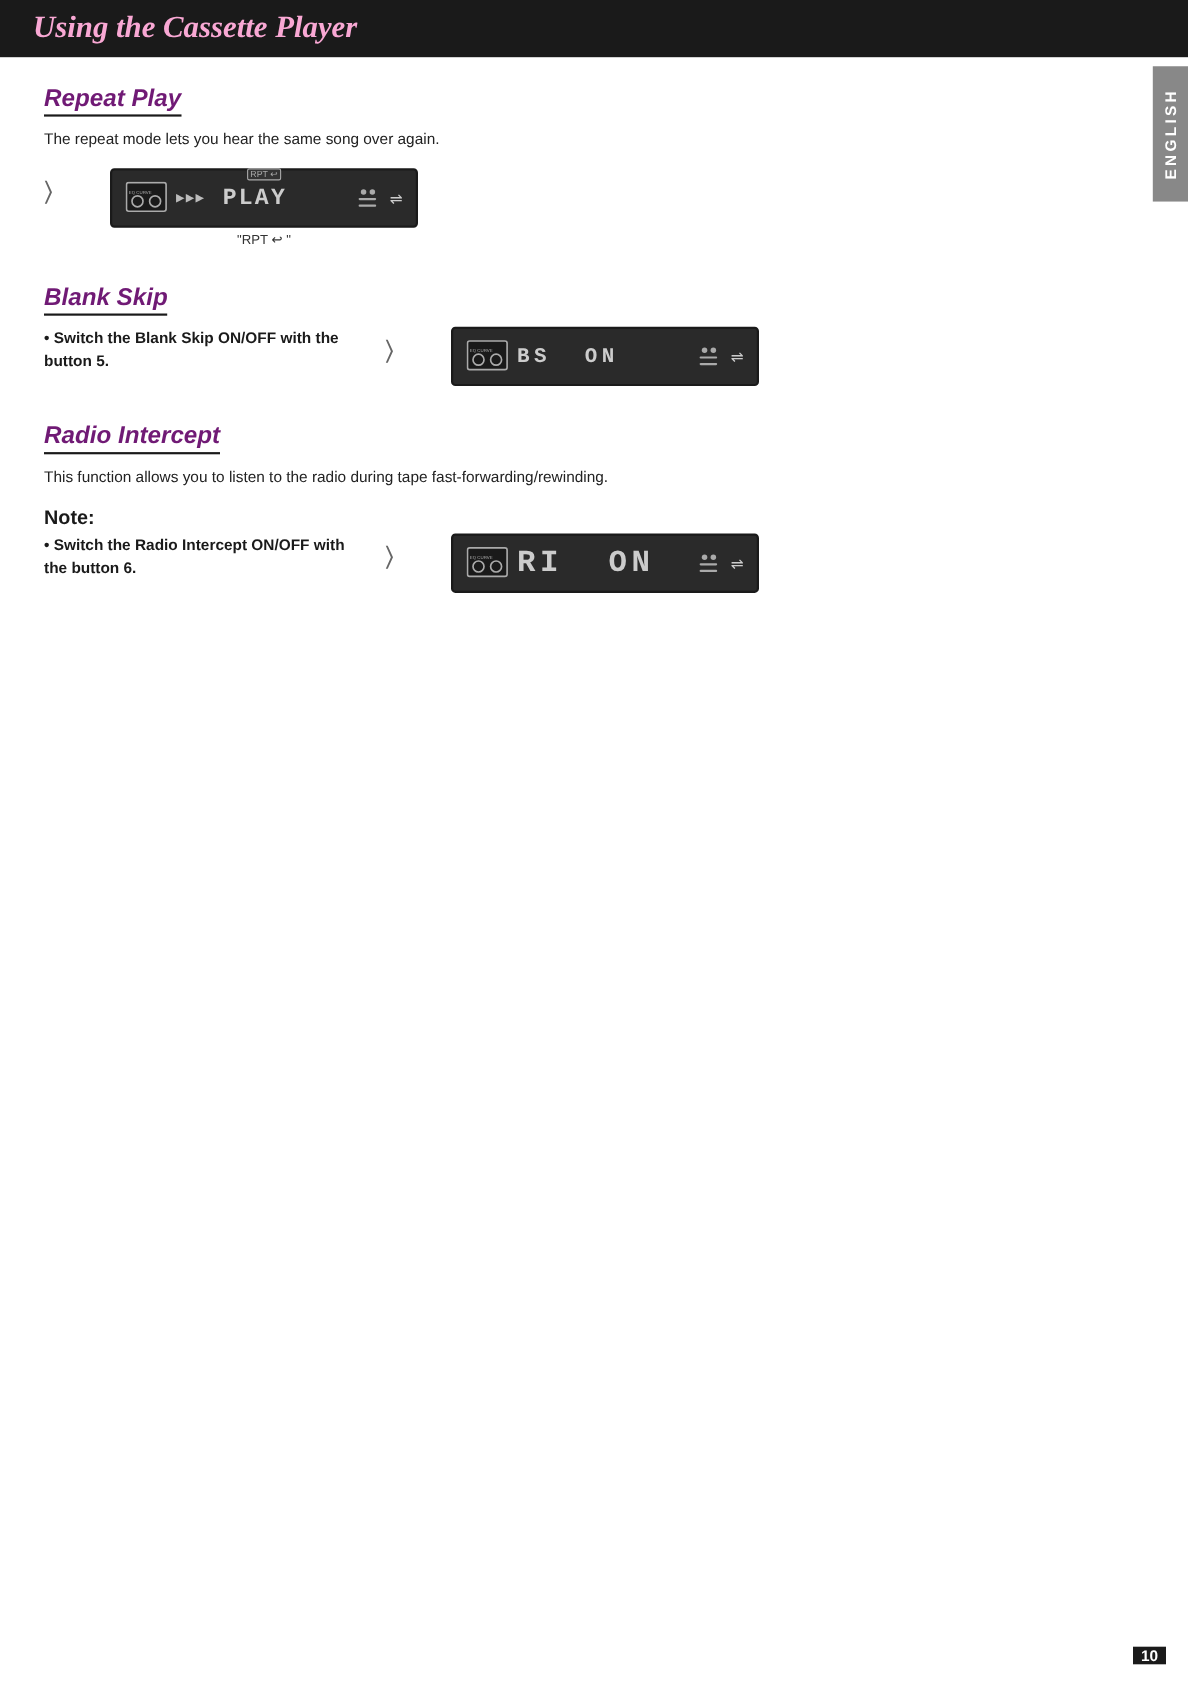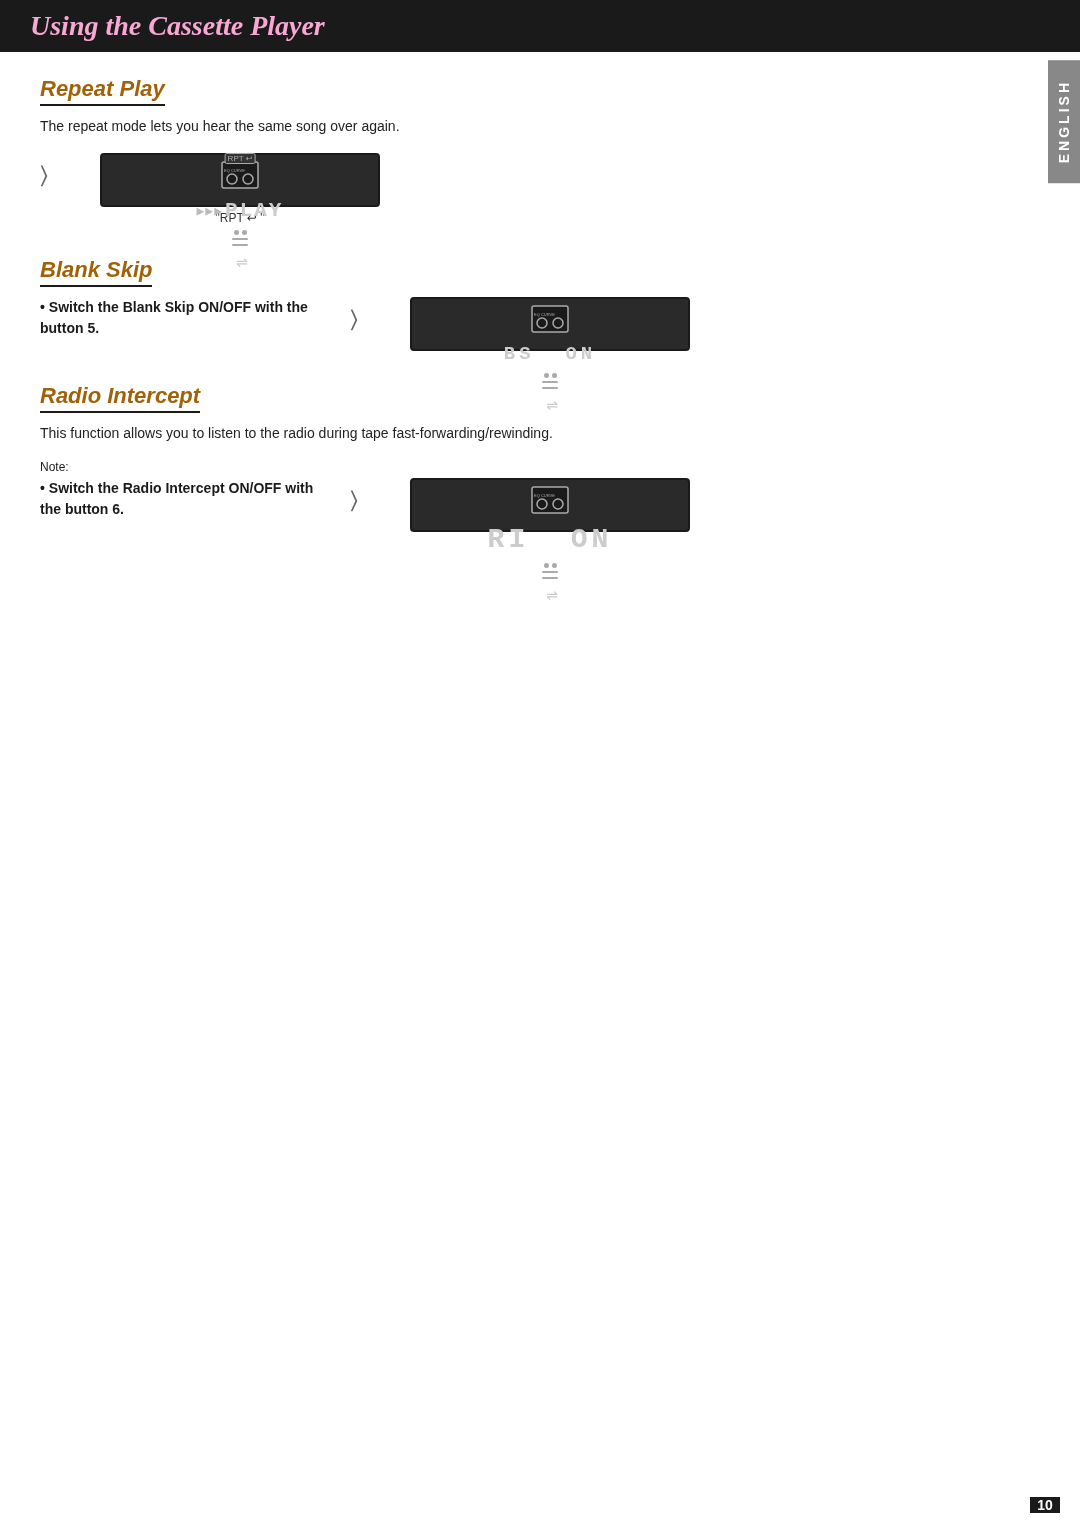--- a/index.html
+++ b/index.html
@@ -62,21 +62,21 @@
     .content {
       padding: 0 40px 40px 40px;
       max-width: 960px;
     }
 
     
     .section-heading {
       font-size: 22px;
       font-weight: bold;
       font-style: italic;
-      color: #a16207;
+      color: #701a75;
       border-bottom: 2px solid #1a1a1a;
       padding-bottom: 2px;
       margin-bottom: 10px;
       display: inline-block;
     }
 
     .section-body {
       font-size: 14px;
       color: #222;
       margin-bottom: 16px;
@@ -118,21 +118,20 @@
       background: #2a2a2a;
       border: 2px solid #1a1a1a;
       border-radius: 4px;
       padding: 6px 12px;
       display: flex;
       align-items: center;
       gap: 8px;
       min-width: 280px;
       height: 54px;
       position: relative;
-      flex-direction: column;
     }
 
     .lcd-text {
       color: #cccccc;
       font-family: 'Courier New', monospace;
       font-size: 22px;
       font-weight: bold;
       letter-spacing: 2px;
       flex: 1;
       display: flex;
@@ -185,22 +184,22 @@
       display: flex;
       flex-direction: column;
       align-items: center;
     }
 
     .section-wrapper {
       margin-bottom: 32px;
     }
 
     .note-label {
-      font-size: 12px;
-      font-weight: normal;
+      font-size: 18px;
+      font-weight: bold;
       color: #1a1a1a;
       margin-bottom: 4px;
     }
 
     .note-text {
       font-size: 13px;
       color: #222;
       margin-bottom: 12px;
       line-height: 1.5;
     }
@@ -232,21 +231,21 @@
 
           <svg class="cassette-svg" width="38" height="30" viewBox="0 0 38 30">
             <rect x="1" y="1" width="36" height="26" rx="2" fill="#1a1a1a" stroke="#aaa" stroke-width="1.5"></rect>
             <circle cx="11" cy="18" r="5" fill="#1a1a1a" stroke="#aaa" stroke-width="1.5"></circle>
             <circle cx="27" cy="18" r="5" fill="#1a1a1a" stroke="#aaa" stroke-width="1.5"></circle>
             <text x="3" y="11" font-size="4" fill="#aaa" font-family="Arial">EQ CURVE</text>
           </svg>
 
           <div class="lcd-text">
             <span style="font-size:13px; color:#bbb; letter-spacing:1px;">▶▶▶</span>
-            <span style="margin-left:2px; font-size:21px; letter-spacing:2px;">PLAY</span>
+            <span style="margin-left:16px; font-size:21px; letter-spacing:2px;">PLAY</span>
           </div>
 
           <div class="lcd-dots-icon">
             <div class="dot-row">
               <div class="lcd-dot"></div>
               <div class="lcd-dot"></div>
             </div>
             <div style="width:16px; height:2px; background:#aaa; margin-top:1px; border-radius:1px;"></div>
             <div style="width:16px; height:2px; background:#aaa; margin-top:2px; border-radius:1px;"></div>
           </div>

